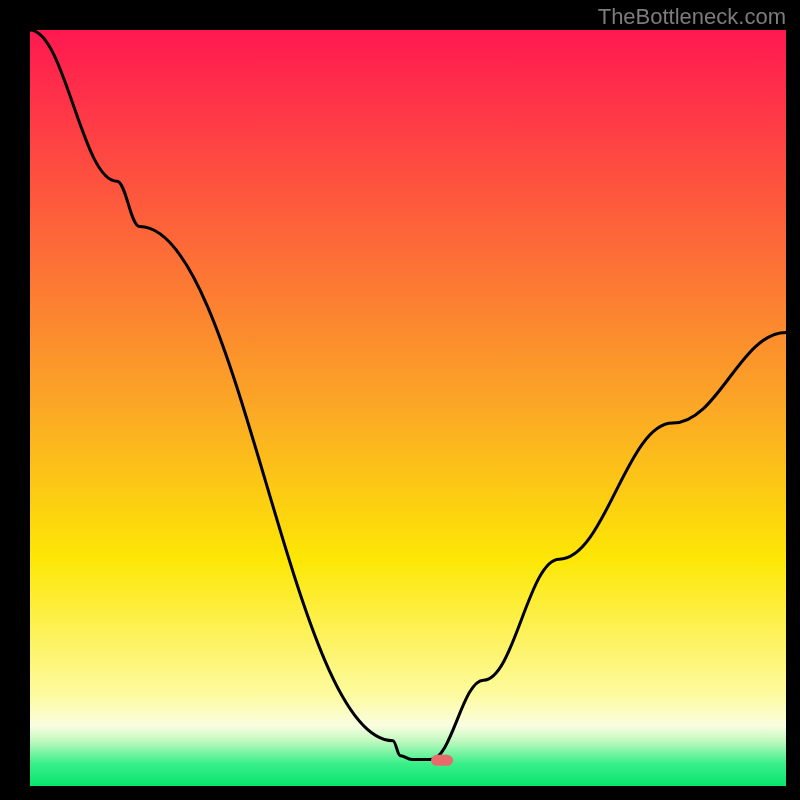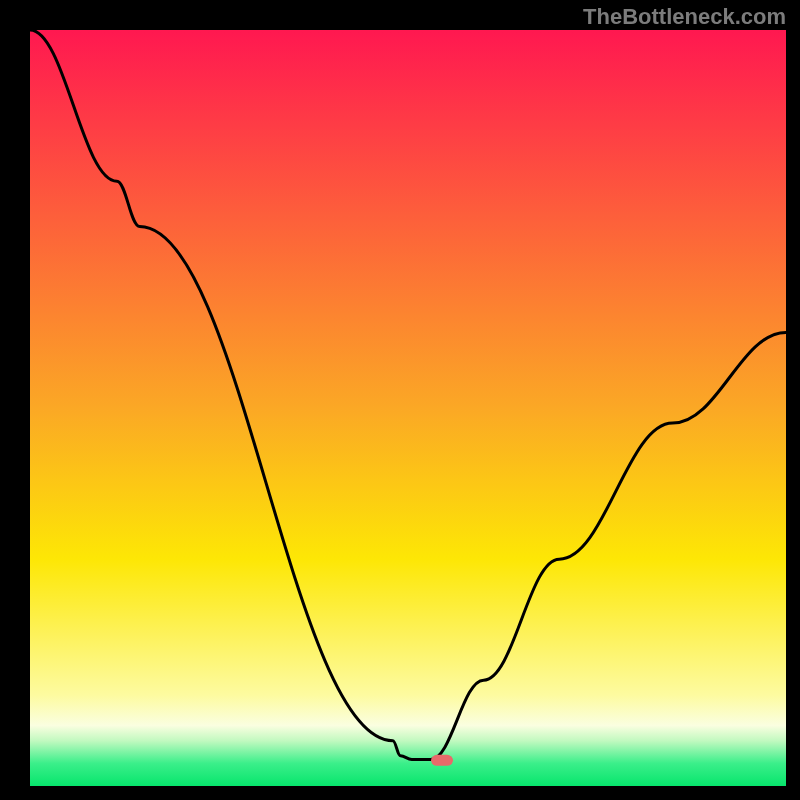--- a/index.html
+++ b/index.html
@@ -15,21 +15,21 @@
     width: 800px;
     height: 800px;
     background: #000;
   }
   .watermark {
     position: absolute;
     top: 4px;
     right: 14px;
     font-family: Arial, Helvetica, sans-serif;
     font-size: 22px;
-    font-weight: bold;
+    font-weight: normal;
     color: #7c7c7c;
     z-index: 10;
   }
   svg {
     display: block;
   }
 </style>
 </head>
 <body>
 

